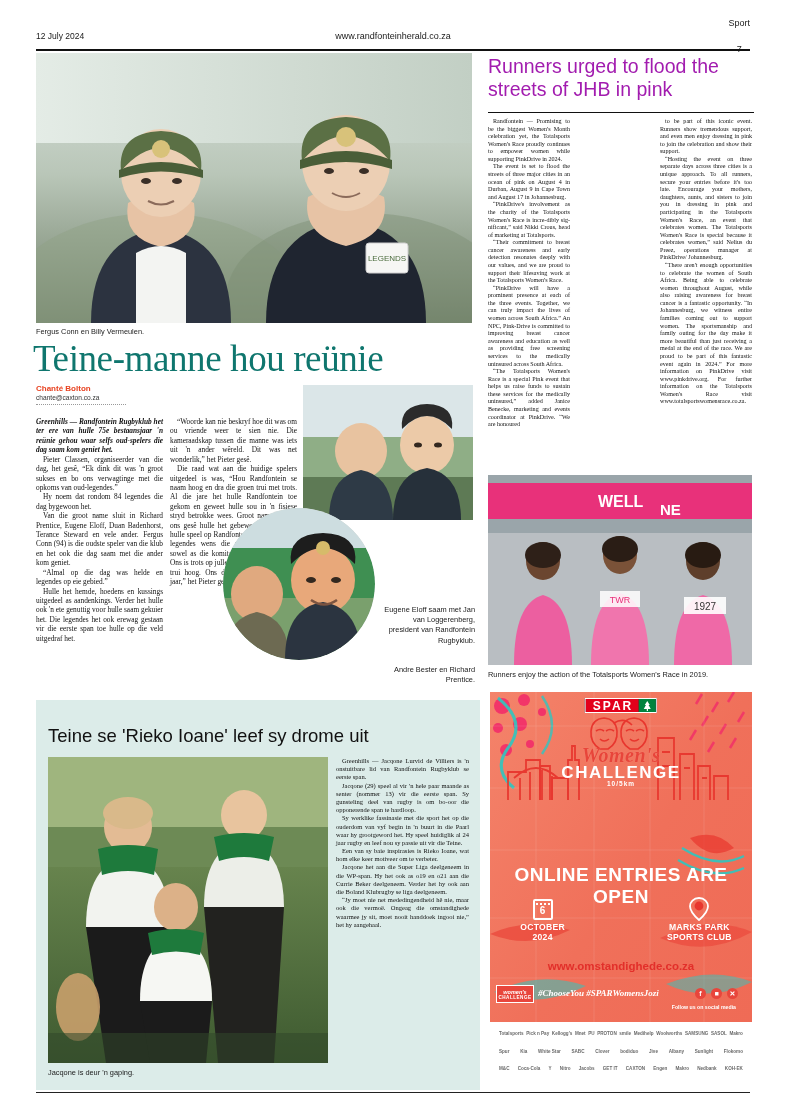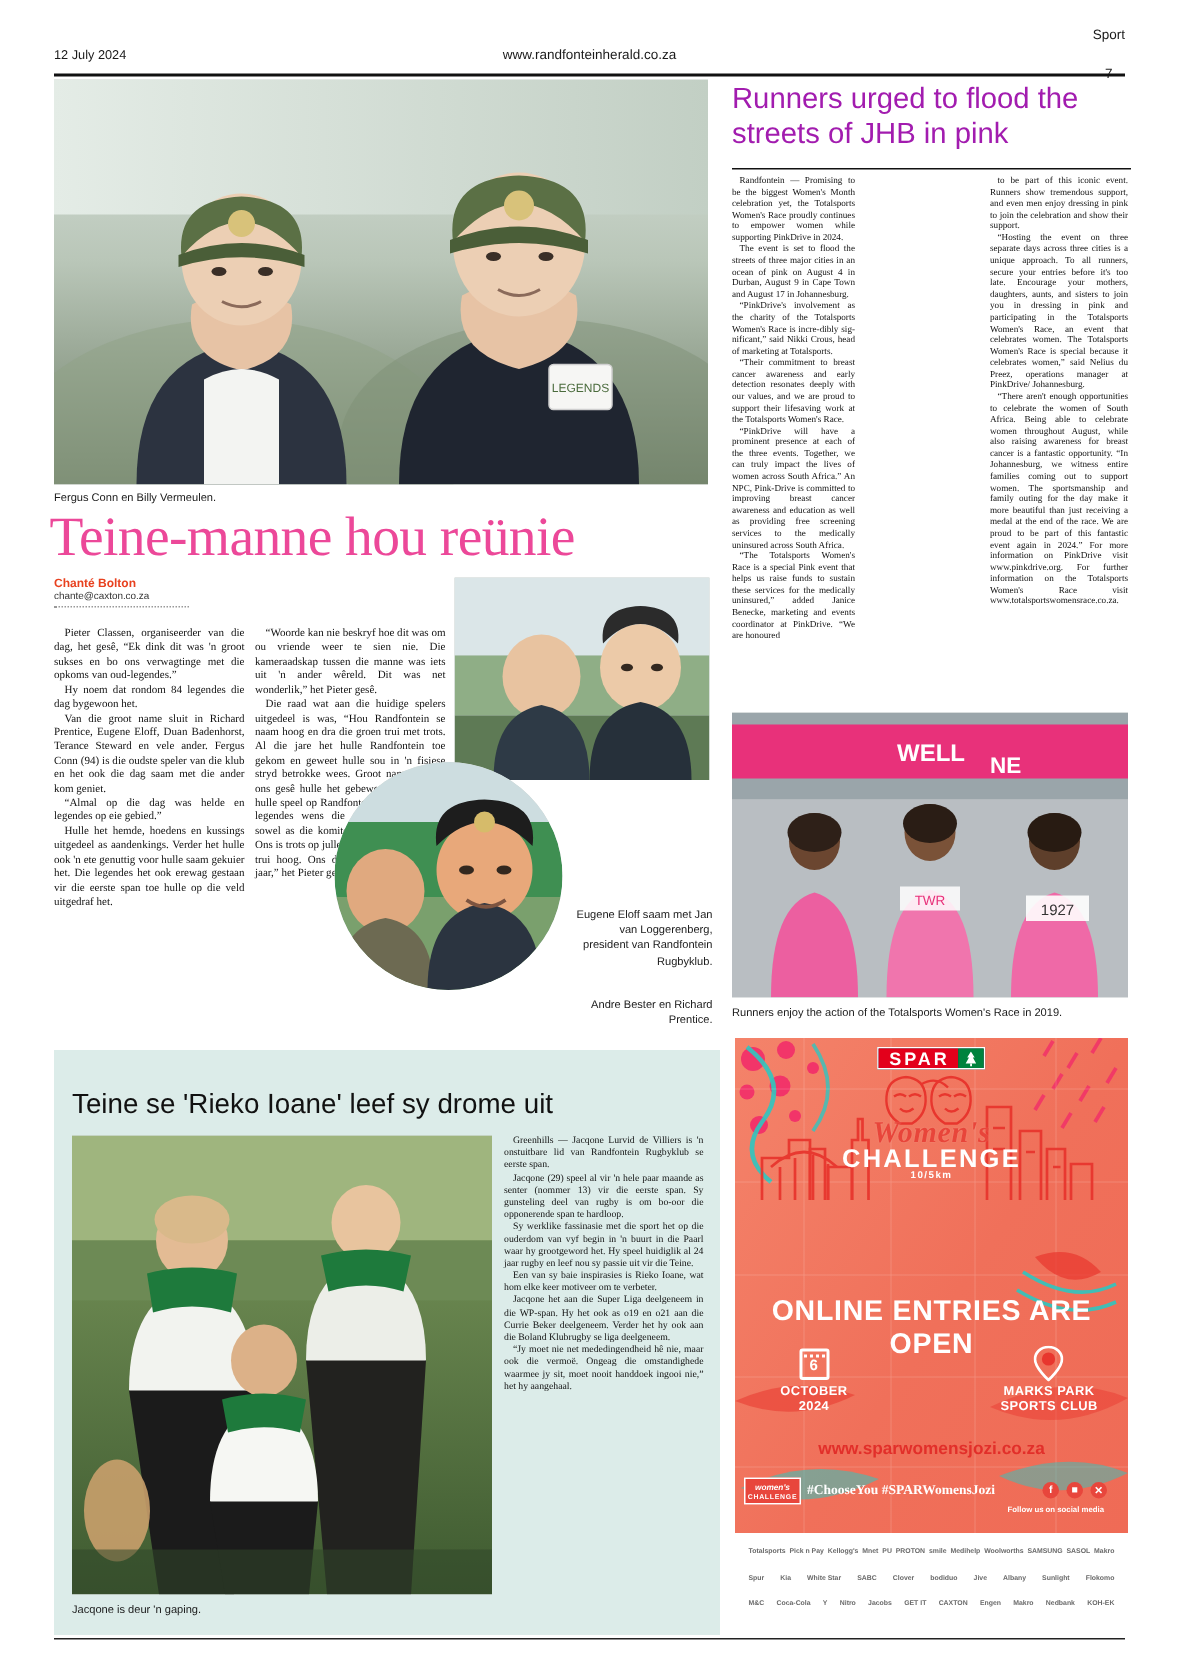--- a/index.html
+++ b/index.html
@@ -40,21 +40,21 @@
   .body-col p { text-indent:7px; margin:0; }
   .body-col p.noind { text-indent:0; }
 
   
   #photo-reunion { left:36px; top:53px; width:436px; height:270px; }
   #cap-reunion { position:absolute; left:36px; top:327px; width:300px; }
 
   #headline-reunie {
     position:absolute; left:33px; top:340px; width:440px;
     font-family:"Liberation Serif", serif;
-    font-size:37px; line-height:1.0; font-weight:400; color:#ec4899;
+    font-size:37px; line-height:1.0; font-weight:400; color:#0f766e;
     letter-spacing:-0.4px;
   }
 
   .byline-name {
     font-family:"Liberation Sans", sans-serif; font-size:8px; font-weight:bold;
     color:#e8411f;
   }
   .byline-mail {
     font-family:"Liberation Sans", sans-serif; font-size:6.6px; color:#333; margin-top:1px;
   }
@@ -166,21 +166,21 @@
          font-size:10px; color:#fff; padding-top:3px; }
   .cal:before { content:""; position:absolute; top:2px; left:1px; right:1px; height:2px;
                 border-top:2px dotted #fff; }
   .ad-url {
     position:absolute; left:0; right:0; top:268px; text-align:center;
     font-family:"Liberation Sans", sans-serif; font-weight:bold; font-size:11.5px;
     color:#e22f2a;
   }
   .ad-hashtags {
     position:absolute; left:48px; top:296px;
-    font-family:"Liberation Serif", serif; font-weight:bold;
+    font-family:"Liberation Serif", serif; font-style:italic; font-weight:bold;
     font-size:9px; color:#fff;
   }
   .ad-follow {
     position:absolute; right:16px; top:312px;
     font-family:"Liberation Sans", sans-serif; font-weight:bold; font-size:5.2px; color:#fff;
   }
   .ad-socials { position:absolute; right:14px; top:296px; display:flex; gap:5px; }
   .soc { width:11px; height:11px; border-radius:50%; background:#e8463c;
          display:flex; align-items:center; justify-content:center;
          color:#fff; font-family:"Liberation Sans", sans-serif; font-size:7px; font-weight:bold; }
@@ -272,20 +272,21 @@
 
   <h1 id="headline-reunie">Teine-manne hou reünie</h1>
 
   <div id="byline-block">
     <div class="byline-name">Chanté Bolton</div>
     <div class="byline-mail">chante@caxton.co.za</div>
     <div class="byline-rule"></div>
   </div>
 
   <div class="body-col" id="col-a">
+    <p class="noind" style="font-weight:bold;"><em>Greenhills — Randfontein Rugbyklub het ter ere van hulle 75e bestaansjaar 'n reünie gehou waar selfs oud-spelers die dag saam kom geniet het.</em></p>
     <div>
         <p>Pieter Classen, organiseerder van die dag, het gesê, “Ek dink dit was 'n groot sukses en bo ons verwagtinge met die opkoms van oud-legendes.”</p>
         <p>Hy noem dat rondom 84 legendes die dag bygewoon het.</p>
         <p>Van die groot name sluit in Richard Prentice, Eugene Eloff, Duan Badenhorst, Terance Steward en vele ander. Fergus Conn (94) is die oudste speler van die klub en het ook die dag saam met die ander kom geniet.</p>
         <p>“Almal op die dag was helde en legendes op eie gebied.”</p>
         <p>Hulle het hemde, hoedens en kussings uitgedeel as aandenkings. Verder het hulle ook 'n ete genuttig voor hulle saam gekuier het. Die legendes het ook erewag gestaan vir die eerste span toe hulle op die veld uitgedraf het.</p>
       </div>
   </div>
 
   <div class="body-col" id="col-b">
@@ -561,21 +562,21 @@
           <svg width="20" height="24" viewBox="0 0 20 24">
               <path d="M10 1 C4.5 1 1 5 1 9.2 C1 15 10 23 10 23 C10 23 19 15 19 9.2 C19 5 15.5 1 10 1z" fill="none" stroke="#fff" stroke-width="1.8"></path>
               <circle cx="10" cy="9" r="4.4" fill="#e8362e"></circle>
             </svg>
         </div>
         <div>MARKS PARK</div>
         <div>SPORTS CLUB</div>
       </div>
     </div>
 
-    <div class="ad-url">www.sparwomensjozi.co.za</div>
+    <div class="ad-url">www.omstandighede.co.za</div>
 
     <div class="ad-badge">
       <span class="b1">women's</span>
       <span class="b2">CHALLENGE</span>
     </div>
     <div class="ad-hashtags">#ChooseYou  #SPARWomensJozi</div>
     <div class="ad-socials">
       <span class="soc">f</span>
       <span class="soc">■</span>
       <span class="soc">✕</span>

